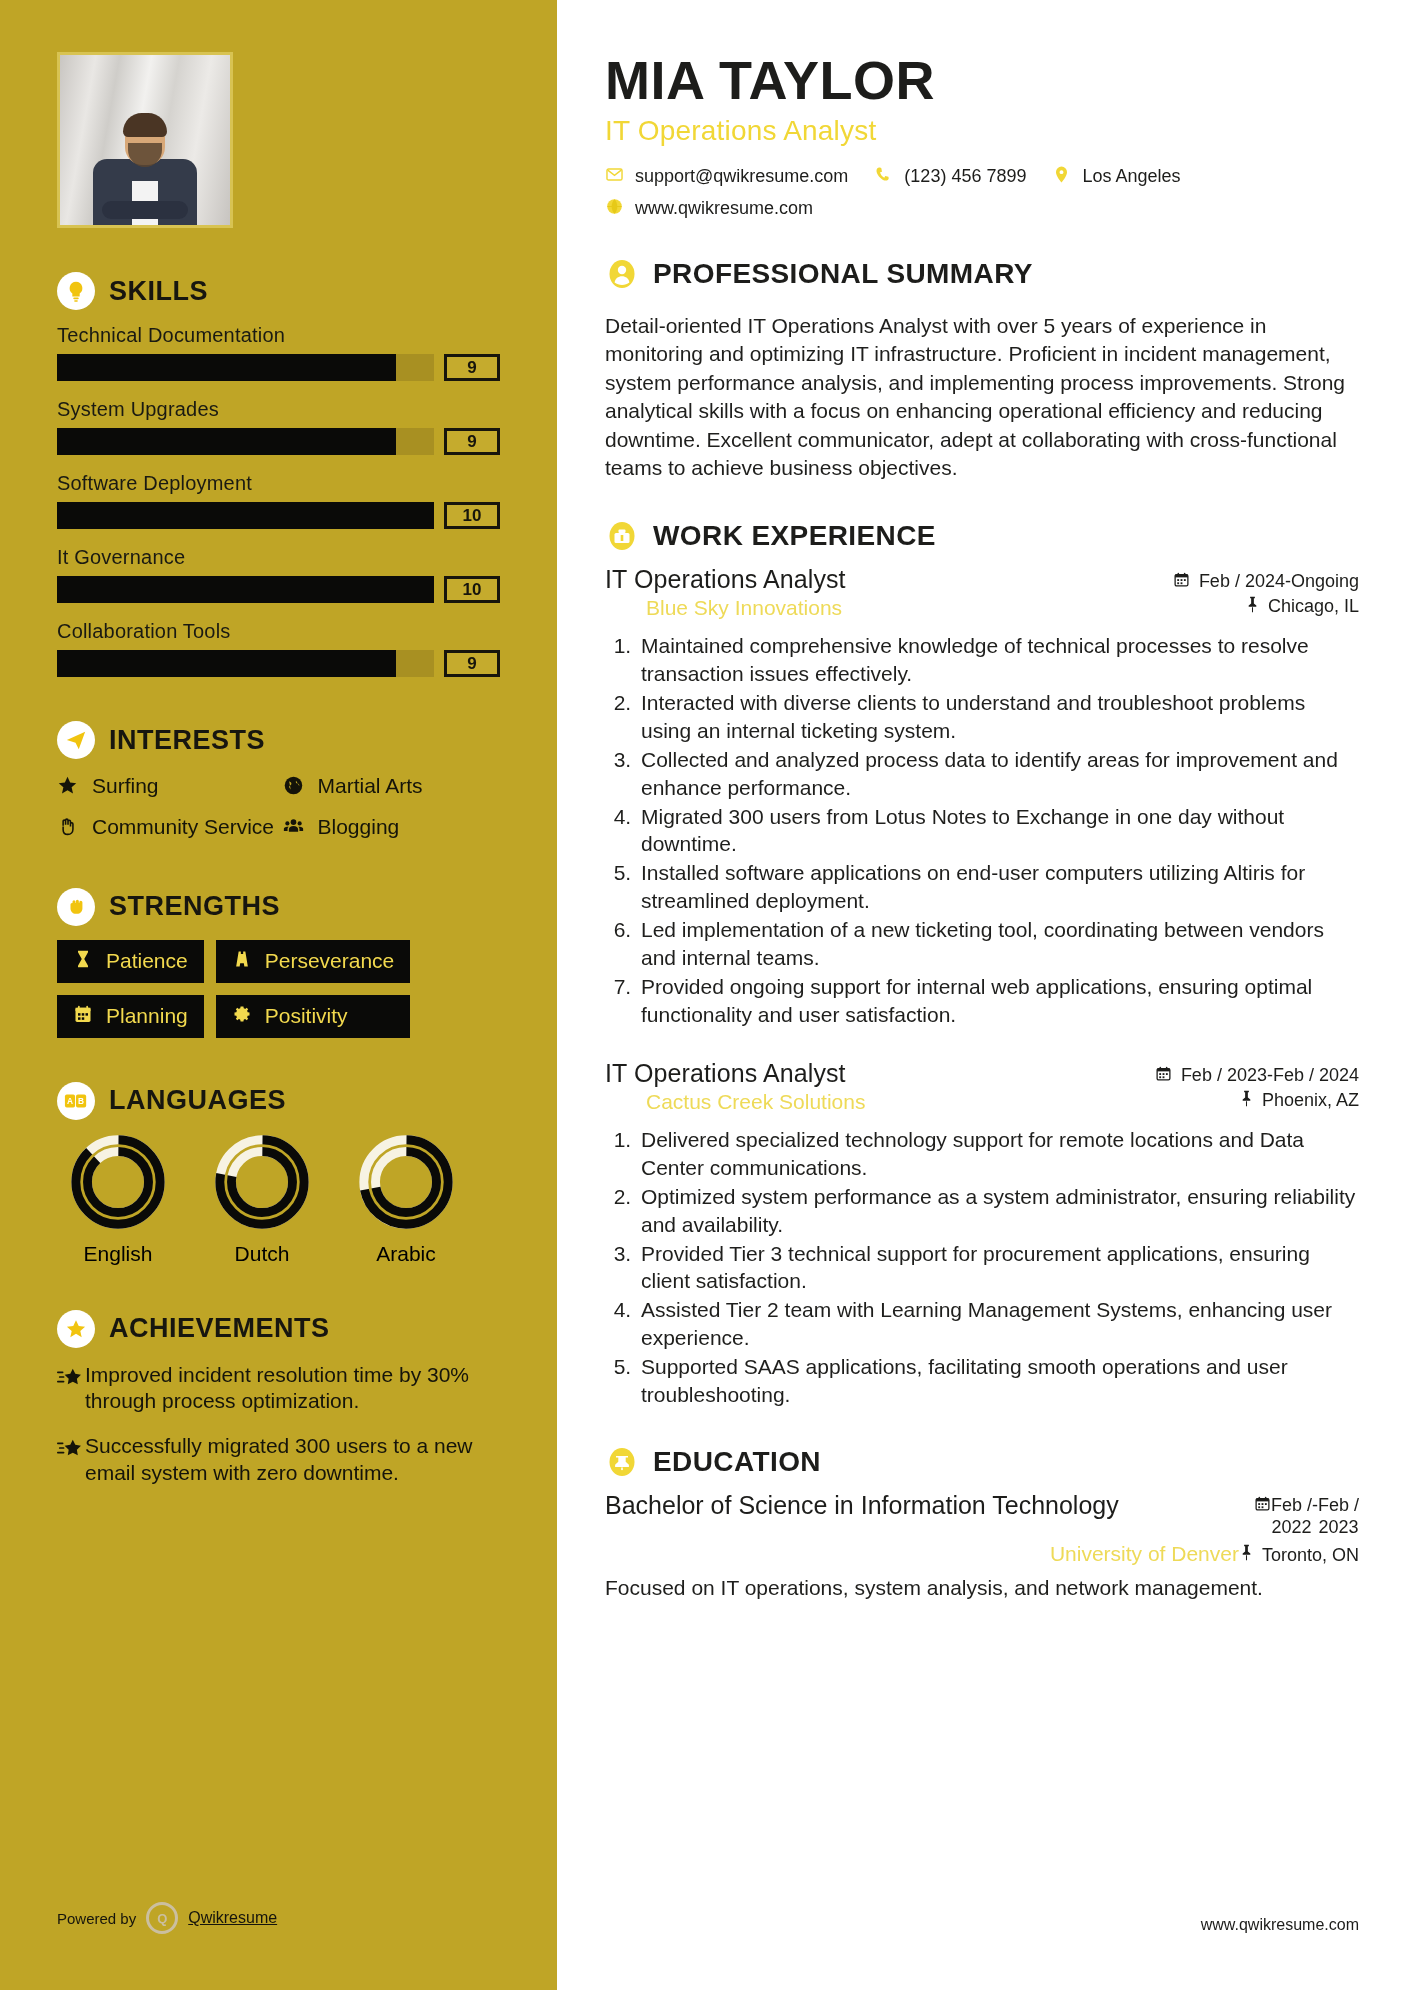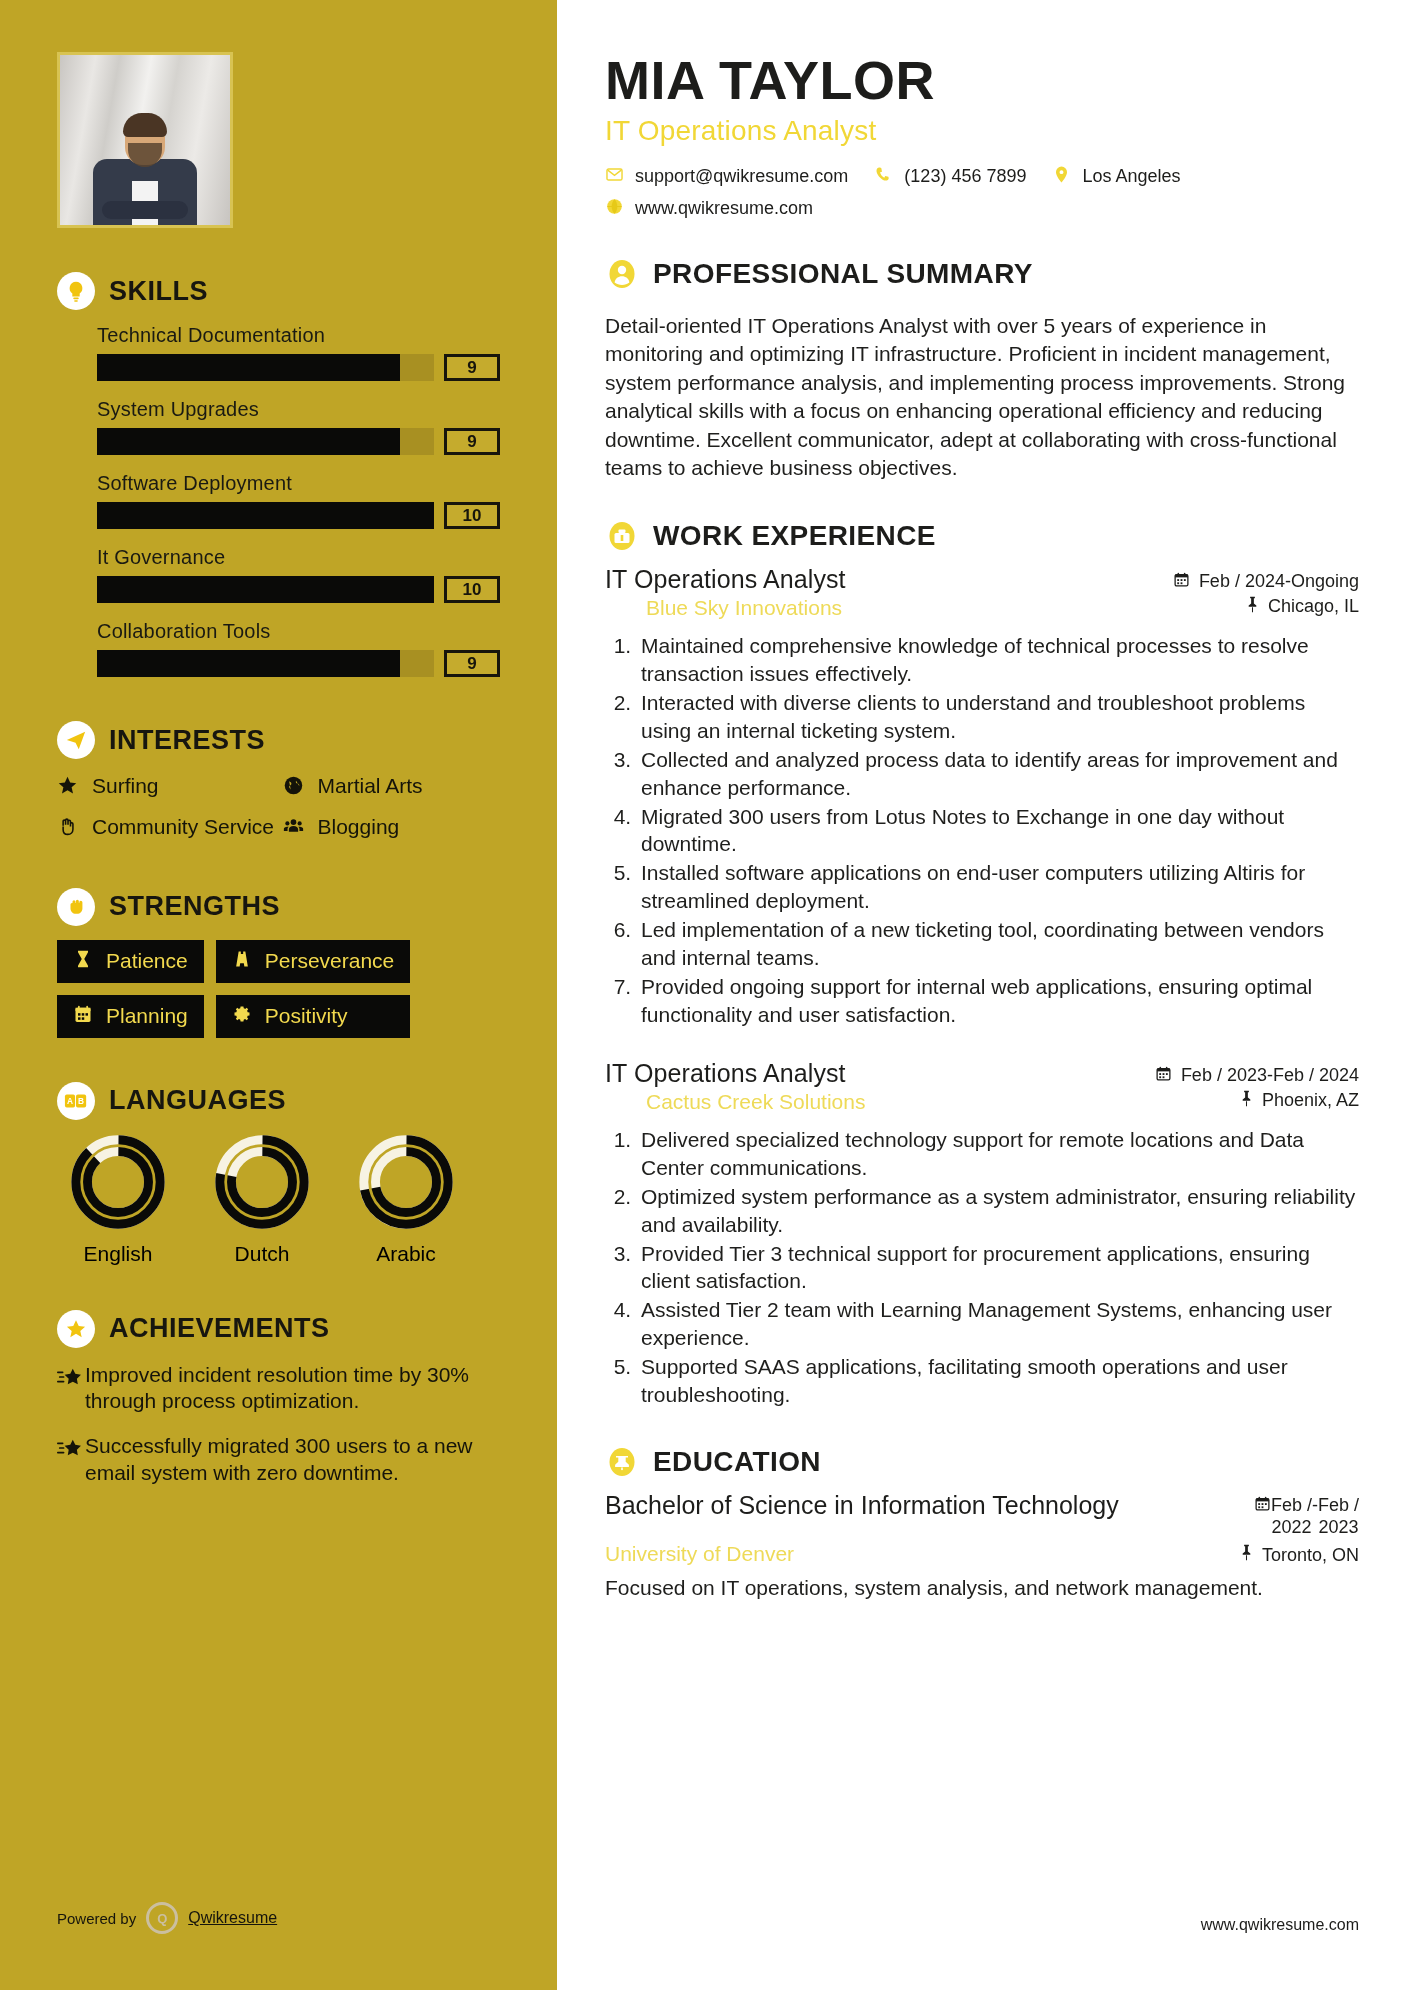--- a/index.html
+++ b/index.html
@@ -136,21 +136,21 @@
     flex: 0 0 38px;
   }
   .badge-icon svg { display:block; }
   .side-title {
     font-size: 27px;
     font-weight: bold;
     letter-spacing: .5px;
     color: #17160f;
   }
 
-  .skill-row { margin-bottom: 17px; margin-left: 40px; }
+  .skill-row { margin-bottom: 17px; }
   .skill-name {
     font-size: 20px;
     color: #1a1a12;
     margin-bottom: 7px;
     letter-spacing: .2px;
   }
   .skill-track-wrap {
     display: flex;
     align-items: stretch;
     height: 27px;
@@ -386,21 +386,21 @@
     display: flex;
     align-items: flex-start;
     font-size: 18px;
     color: #1d1d1b;
     white-space: nowrap;
     padding-top: 4px;
   }
   .date-stack { text-align: center; line-height: 1.2; }
   .edu-sub {
     display: flex;
-    justify-content: space-between;
+    justify-content: flex-end;
     align-items: baseline;
     margin-top: 4px;
   }
   .edu-school { font-size: 21px; color: #eeda58; }
   .edu-desc {
     font-size: 21px;
     line-height: 1.35;
     color: #1f1f1d;
     margin-top: 8px;
   }

